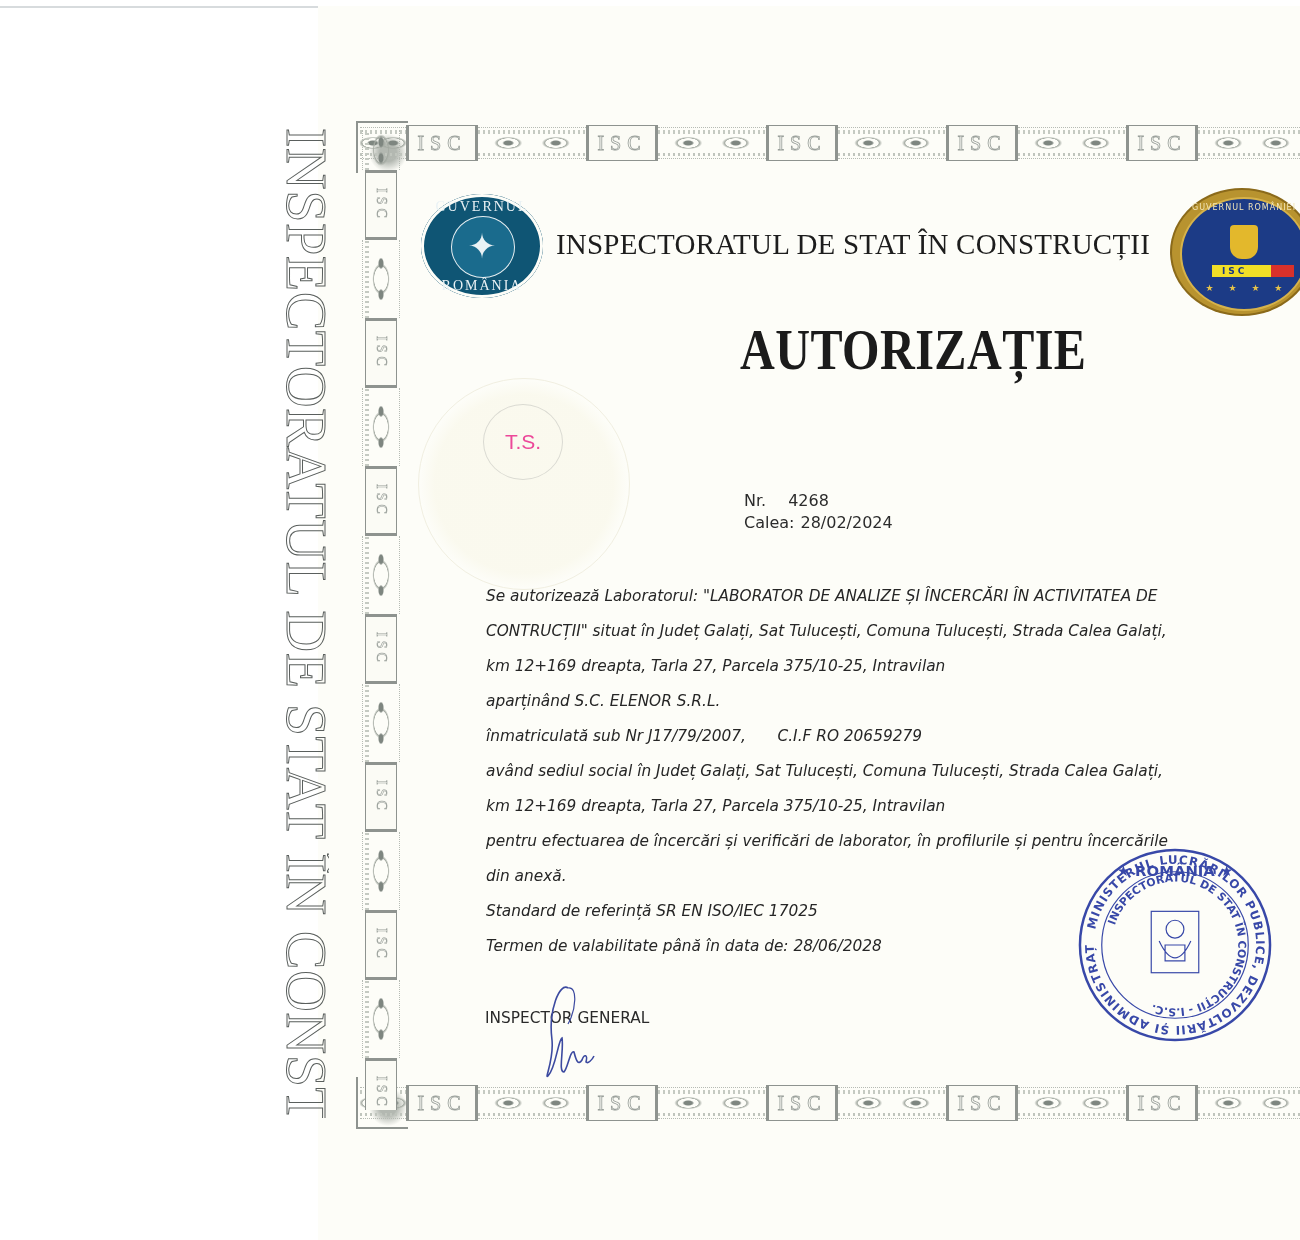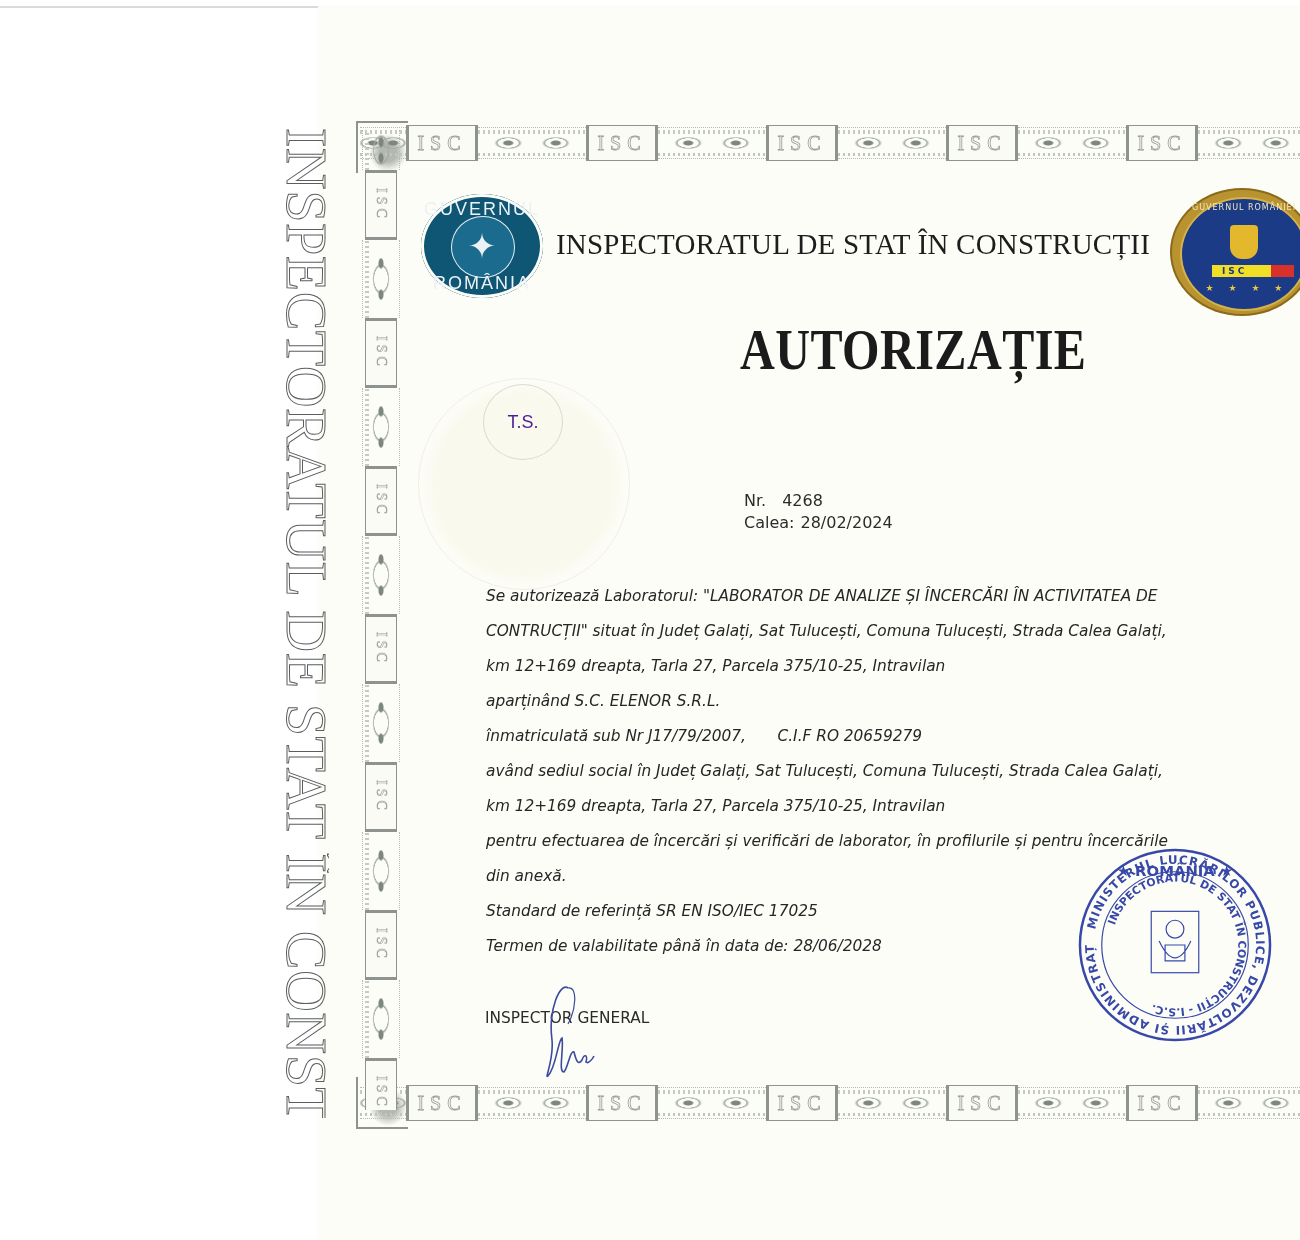--- a/index.html
+++ b/index.html
@@ -112,22 +112,22 @@
     .logo-gov .inner {
       position: absolute; left: 30px; top: 22px; width: 62px; height: 60px;
       border-radius: 50%; background: #1a6b8d; border: 1px solid #e6eef1;
     }
     .logo-gov .eagle {
       position: absolute; left: 44px; top: 30px; width: 34px; height: 44px;
       color: #eaf2f5; font-size: 34px; line-height: 44px; text-align: center;
     }
     .logo-gov .ring-top, .logo-gov .ring-bottom {
       position: absolute; left: 0; width: 122px; text-align: center;
-      color: #eaf2f5; font-family: Liberation Sans, sans-serif;
-      font-size: 18px; letter-spacing: 2px;
+      color: #eaf2f5; font-family: Liberation Serif, serif;
+      font-size: 14px; letter-spacing: 2px;
     }
     .logo-gov .ring-top { top: 5px; }
     .logo-gov .ring-bottom { bottom: 4px; }
 
     .org-title {
       position: absolute; left: 556px; top: 228px;
       font-family: "Liberation Serif", serif; font-size: 29px;
       color: #1d1d1d; letter-spacing: 0.2px; white-space: nowrap;
     }
     .logo-isc {
@@ -163,38 +163,38 @@
     .doc-title {
       position: absolute; left: 740px; top: 318px;
       font-family: "Liberation Serif", serif; font-weight: bold;
       font-size: 56px; color: #1b1b1b; letter-spacing: 0.5px;
       transform: scaleX(0.86); transform-origin: left top;
       white-space: nowrap;
     }
 
     
     .ts-stamp {
-      position: absolute; left: 483px; top: 384px; width: 78px; height: 74px;
+      position: absolute; left: 483px; top: 404px; width: 78px; height: 74px;
       border-radius: 50%; border: 1px solid #dadad2;
       display: flex; align-items: center; justify-content: center;
-      font-family: "Liberation Sans", sans-serif; font-size: 18px; color: #4c1d95;
+      font-family: "Liberation Sans", sans-serif; font-size: 21px; color: #ec4899;
     }
     .faint-seal {
       position: absolute; left: 418px; top: 378px; width: 210px; height: 210px;
       border-radius: 50%; border: 1px solid #f1efe1;
       background: radial-gradient(circle, rgba(245,242,220,0.35) 0 60%, transparent 70%);
     }
 
     .meta {
       position: absolute; left: 744px; top: 490px;
       font-family: "DejaVu Sans", sans-serif; font-size: 16px; color: #2c2c2c;
       line-height: 22px;
     }
     .meta .row span { margin-right: 6px; }
-    .meta .row span.v { margin-left: 10px; }
+    .meta .row span.v { margin-left: 16px; }
 
     .body-text {
       position: absolute; left: 486px; top: 582px; width: 830px;
       font-family: "DejaVu Sans", sans-serif; font-style: italic;
       font-size: 16.5px; color: #262626; white-space: nowrap;
       transform: scaleX(0.93); transform-origin: left top;
     }
     .body-text .line { height: 35px; line-height: 28px; }
     .body-text .gap { display: inline-block; width: 34px; }
 

